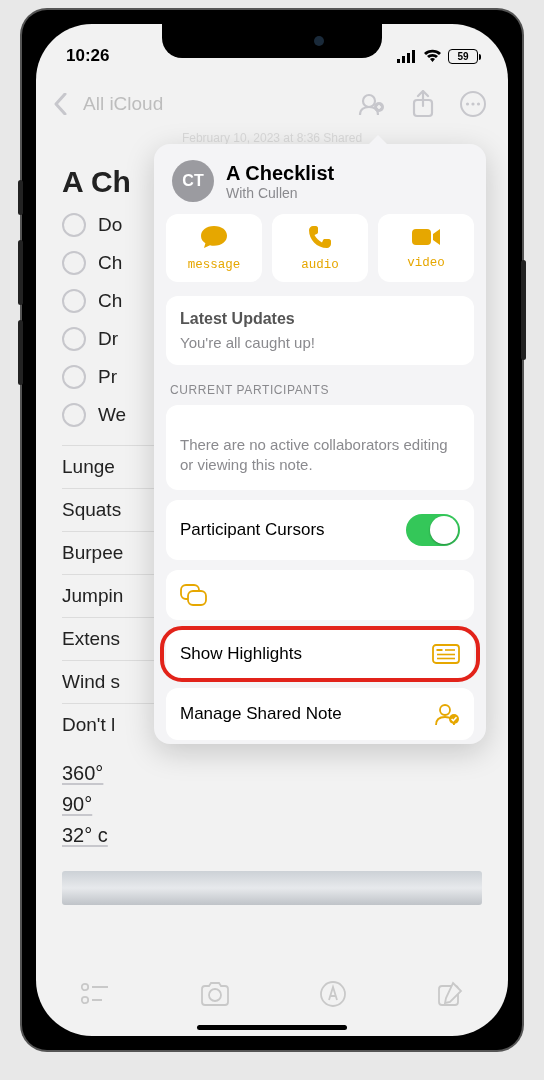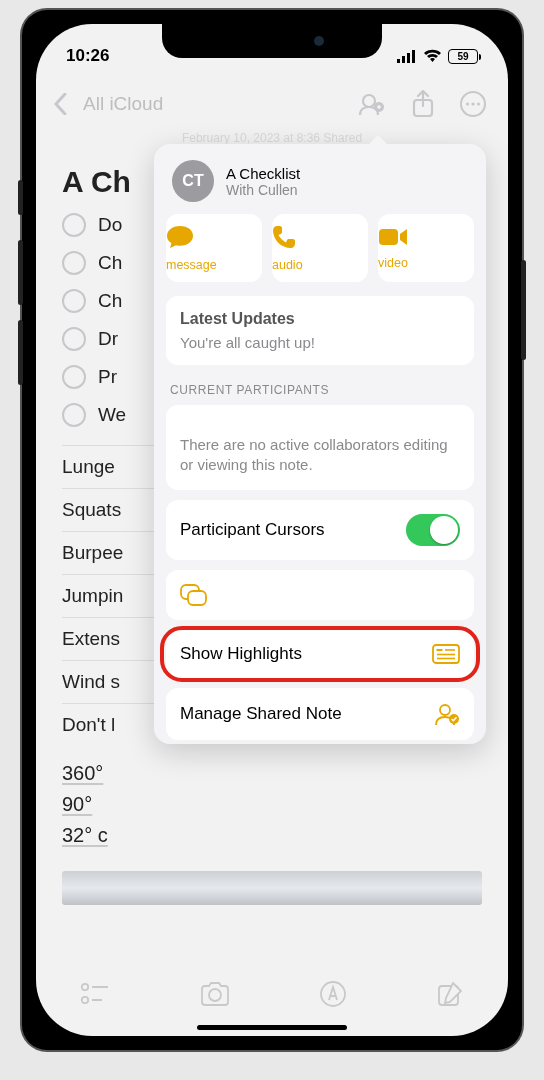--- a/index.html
+++ b/index.html
@@ -98,25 +98,25 @@
     padding: 14px 12px 4px;
   }
   .popover::before{
     content:""; position:absolute; top:-9px; right:98px;
     border-left:10px solid transparent;
     border-right:10px solid transparent;
     border-bottom:10px solid #f4f4f6;
   }
   .pp-head { display:flex; gap:12px; align-items:center; padding:2px 6px 12px; }
   .avatar { width:42px; height:42px; border-radius:50%; background:#9b9ba0; color:#fff; display:flex; align-items:center; justify-content:center; font-size:16px; font-weight:600; }
-  .pp-title { font-size:15px; font-weight:400; }
+  .pp-title { font-size:20px; font-weight:700; }
   .pp-sub { font-size:14px; color:#8a8a8e; }
 
   .action-row { display:flex; gap:10px; }
-  .action-btn { flex:1; background:#fff; border-radius:12px; height:68px; display:flex; flex-direction:column; justify-content:center; gap:9px; }
+  .action-btn { flex:1; background:#fff; border-radius:12px; height:68px; display:flex; flex-direction:column; align-items:center; justify-content:center; gap:9px;font-family:Liberation Mono, monospace; }
   .action-btn .lbl { color:#e6a700; font-size:12.5px; font-weight:500; }
 
   .card { background:#fff; border-radius:12px; padding:14px 14px; margin-top:14px; }
   .card-h { font-size:16px; font-weight:600; color:#555; }
   .card-s { font-size:15px; color:#8a8a8e; margin-top:6px; }
   .sect-label { font-size:12px; letter-spacing:.6px; color:#8a8a8e; margin:18px 4px 8px; }
   .row-item {
     background:#fff; border-radius:12px; padding:14px 14px;
     display:flex; align-items:center; justify-content:space-between;
     font-size:17px; color:#000; margin-top:10px;

